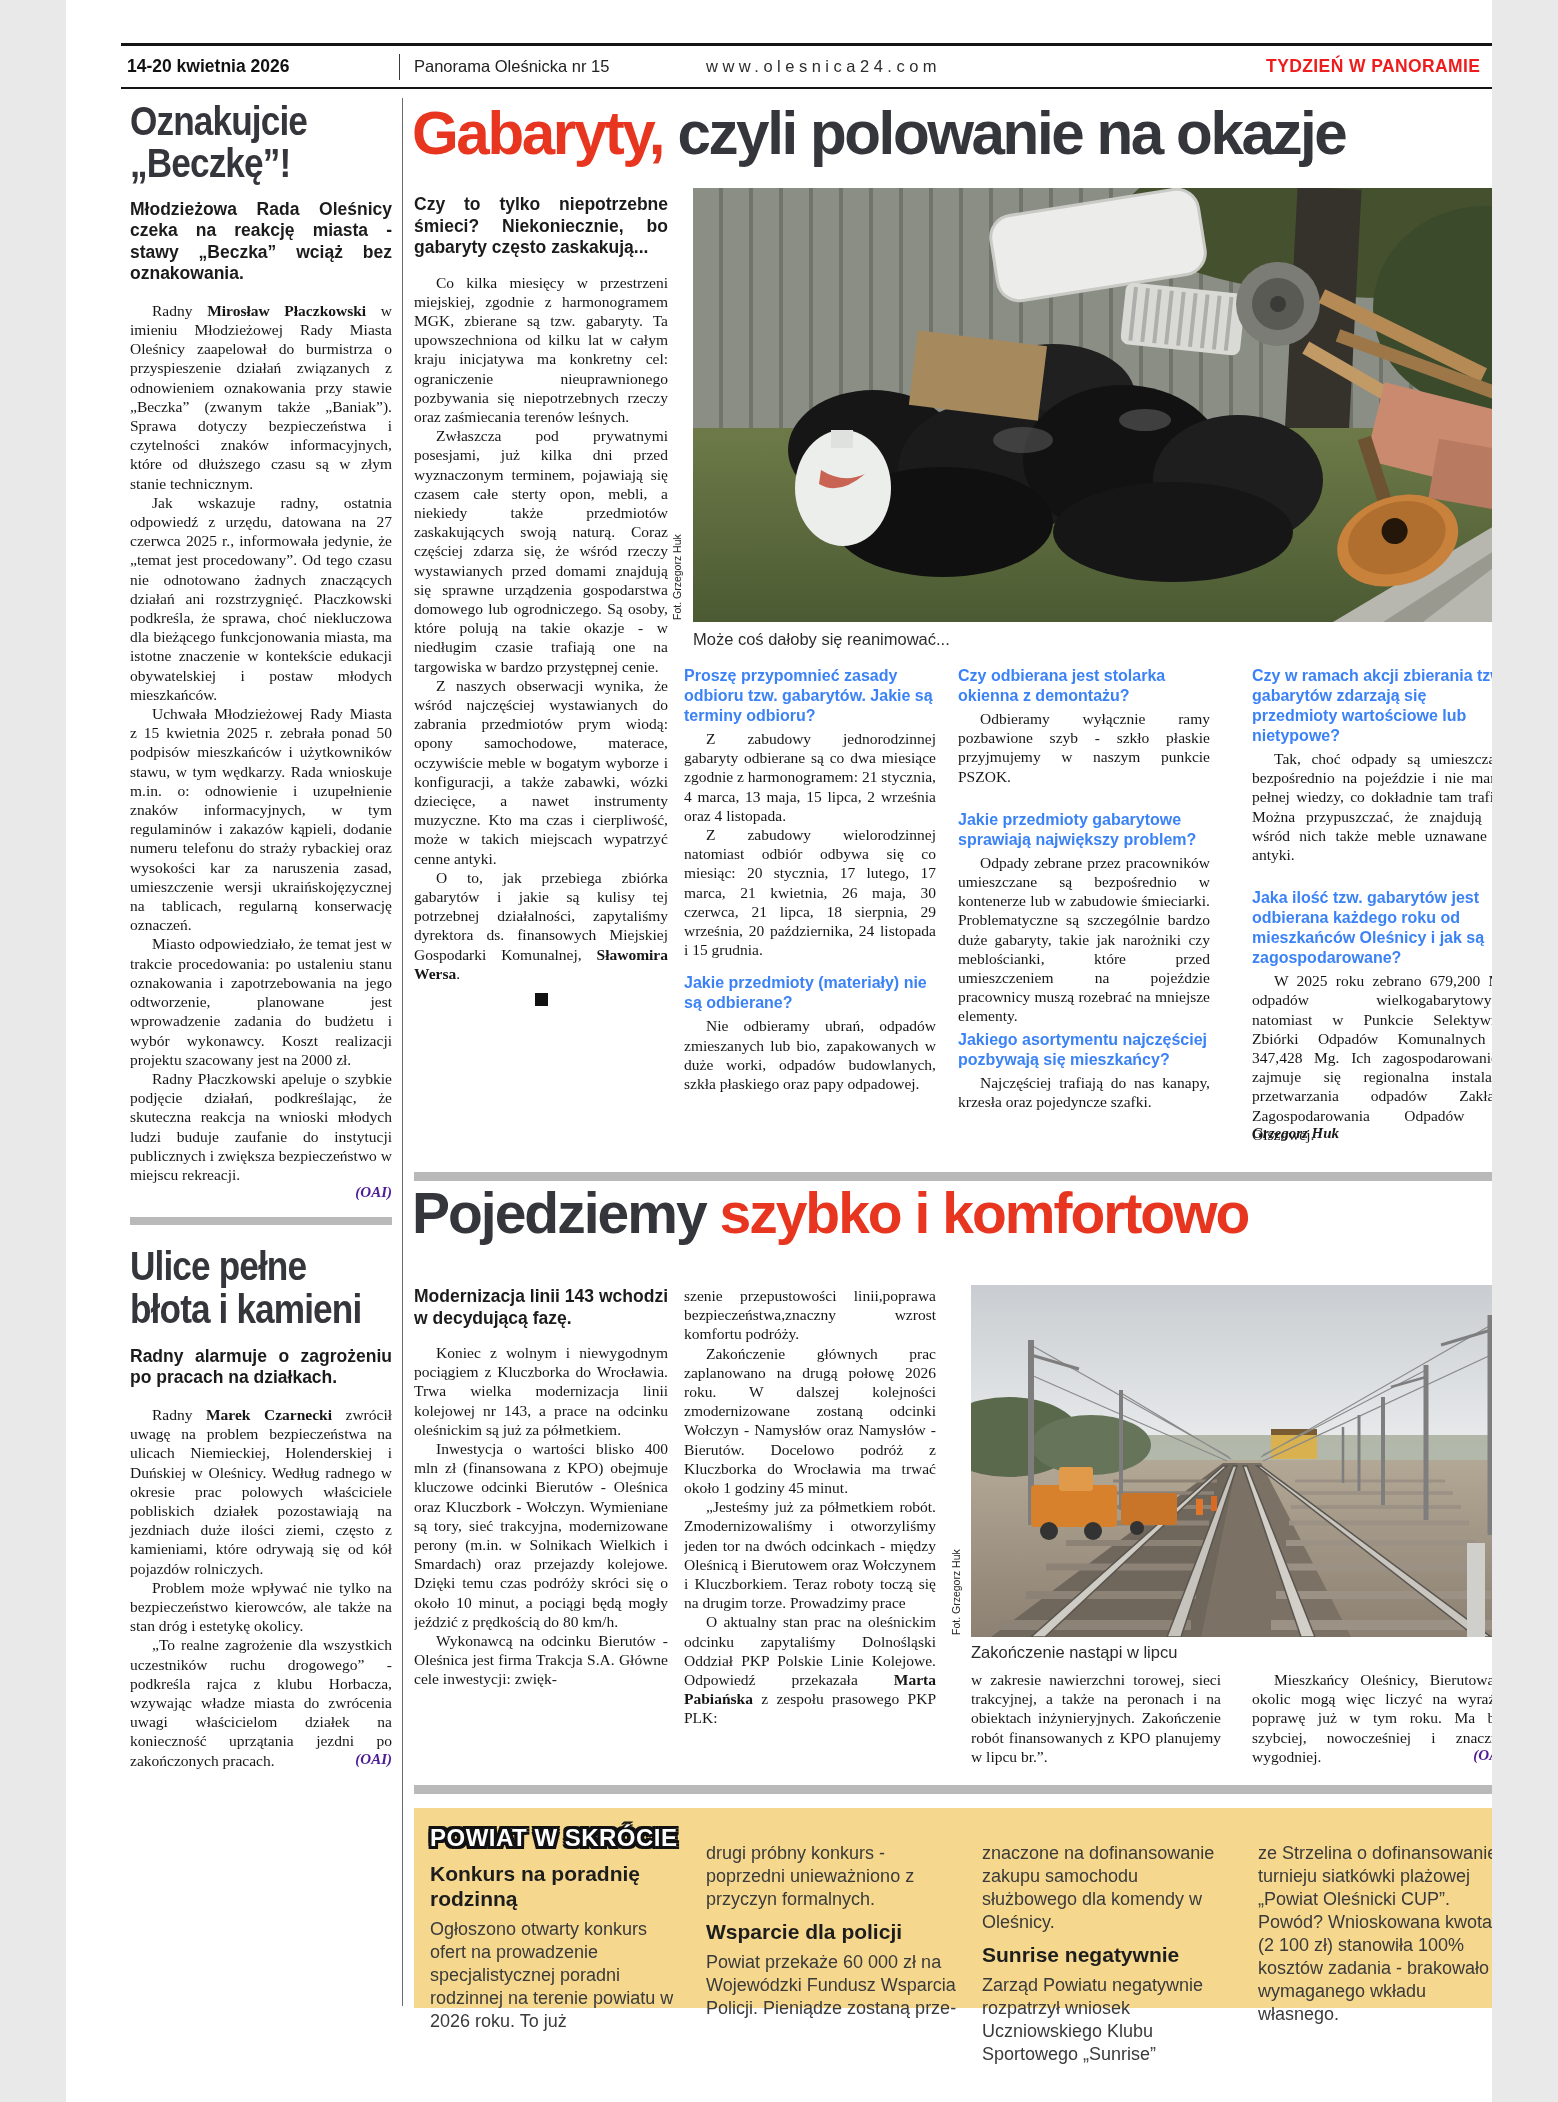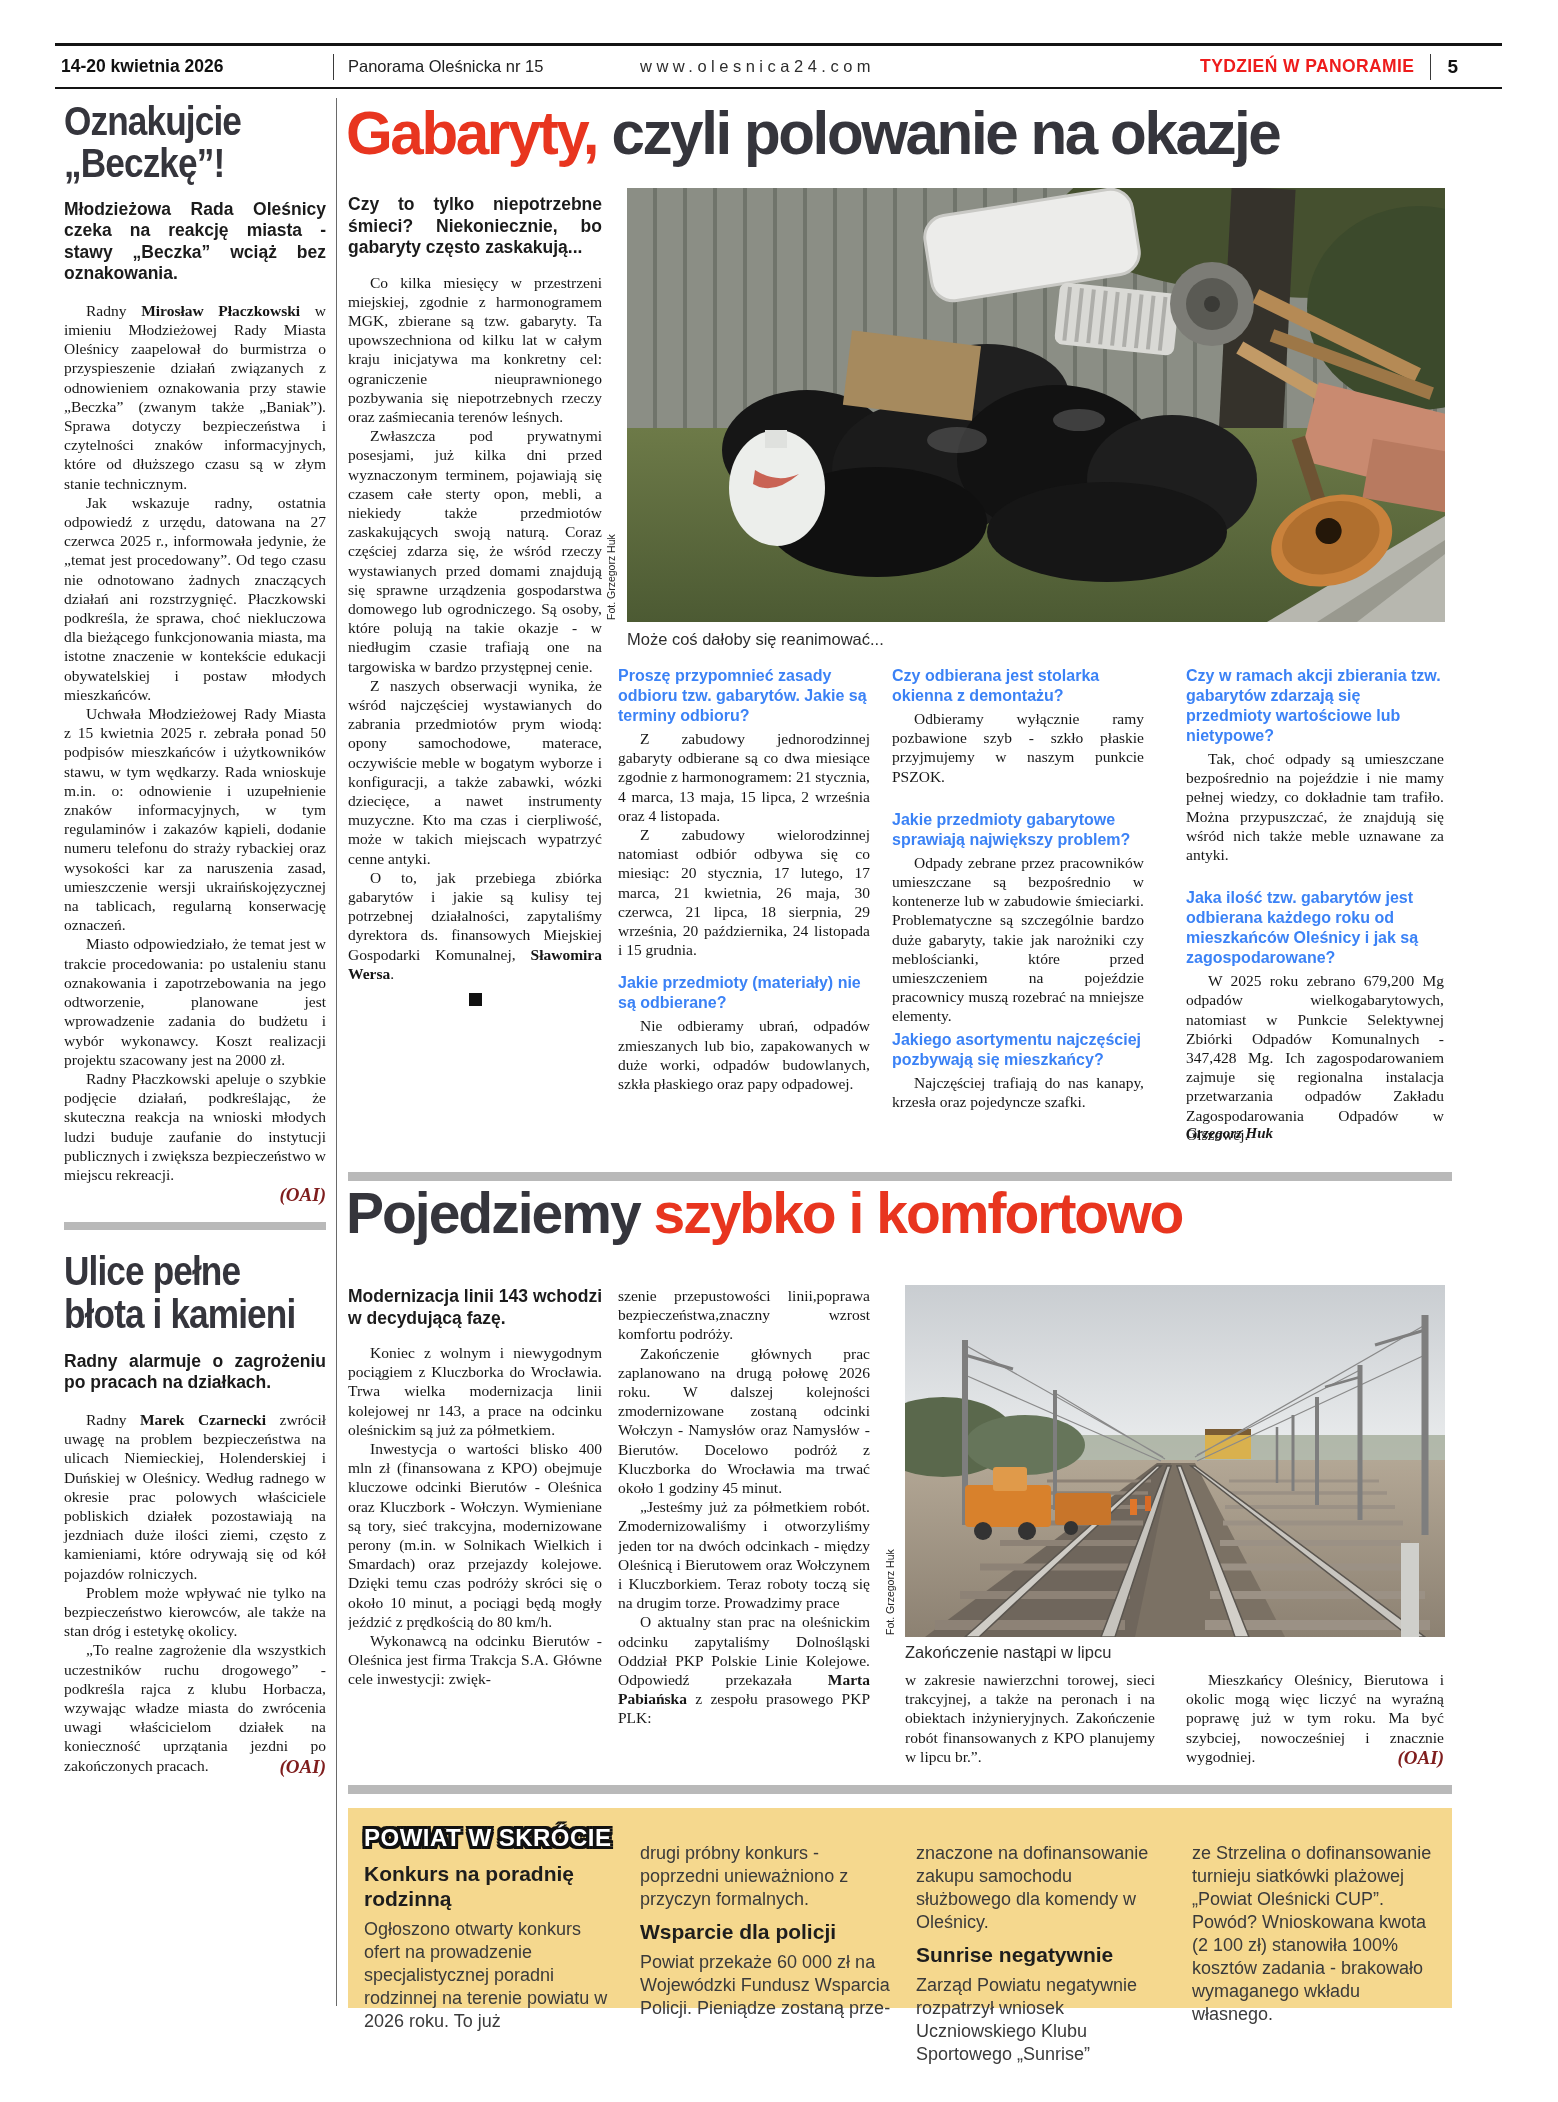--- a/index.html
+++ b/index.html
@@ -1,18 +1,18 @@
 <!DOCTYPE html>
 <html><head>
 <meta charset="utf-8">
 <style>
   *{margin:0;padding:0;box-sizing:border-box}
   html,body{background:#e9e9e9}
   body{font-family:"Liberation Serif","DejaVu Serif",serif;color:#161616}
-  #page{position:relative;width:1558px;height:2102px;background:#fff;margin:0 auto;overflow:hidden}
+  #page{position:relative;width:1426px;height:2102px;background:#fff;margin:0 auto;overflow:hidden}
 
   
   #hdr{position:absolute;left:55px;top:43px;width:1447px;height:46px;
        border-top:3px solid #141414;border-bottom:2px solid #141414;
        display:flex;align-items:center;font-family:"Liberation Sans","DejaVu Sans",sans-serif}
   .hd-date{width:278px;font-weight:700;font-size:17.5px;color:#111;padding-left:6px}
   .vsep{width:1px;height:26px;background:#3a3a3a;flex:none}
   .hd-pub{margin-left:14px;width:292px;font-size:16.5px;color:#222}
   .hd-web{font-size:16.5px;letter-spacing:4.5px;color:#2d2d2d;text-decoration:none}
   .hd-sec{margin-left:auto;font-weight:700;font-size:17.5px;letter-spacing:.4px}
@@ -23,21 +23,21 @@
   #vrule{position:absolute;left:336px;top:98px;width:1px;height:1908px;background:#6a6a6a}
 
   
   .lh{font-family:"Liberation Sans","DejaVu Sans",sans-serif;font-weight:700;
       font-size:40px;line-height:1.06;color:#35353c;letter-spacing:-1px;
       transform:scaleX(.88);transform-origin:left top;white-space:nowrap}
   .lead{font-family:"Liberation Sans","DejaVu Sans",sans-serif;font-weight:700;
         font-size:17.5px;line-height:21.5px;color:#1b1b1b;text-align:justify;margin-top:14px}
   .bt p{font-size:15.5px;line-height:19.2px;text-align:justify;text-indent:22px;color:#161616}
   .noind{text-indent:0 !important}
-  .sig{font-weight:700;font-style:italic;font-size:19px;text-align:right;color:#7f1d1d}
+  .sig{font-weight:700;font-style:italic;font-size:15px;text-align:right;color:#4c1d95}
   .sig.pull{margin-top:-19px}
   .gbar{background:#b9b9b9}
   .q{font-family:"Liberation Sans","DejaVu Sans",sans-serif;font-weight:700;
      font-size:16px;line-height:20px;color:#3b82f6;margin:14px 0 3px}
   .q.first{margin-top:0}
   .endsq{width:13px;height:13px;background:#111;margin:10px auto 0}
   .cap{position:absolute;font-family:"Liberation Sans","DejaVu Sans",sans-serif;
        font-size:16.5px;color:#2c2c2c}
   .vcred{position:absolute;writing-mode:vertical-rl;transform:rotate(180deg);
          font-family:"Liberation Sans","DejaVu Sans",sans-serif;font-size:10.5px;color:#222}

